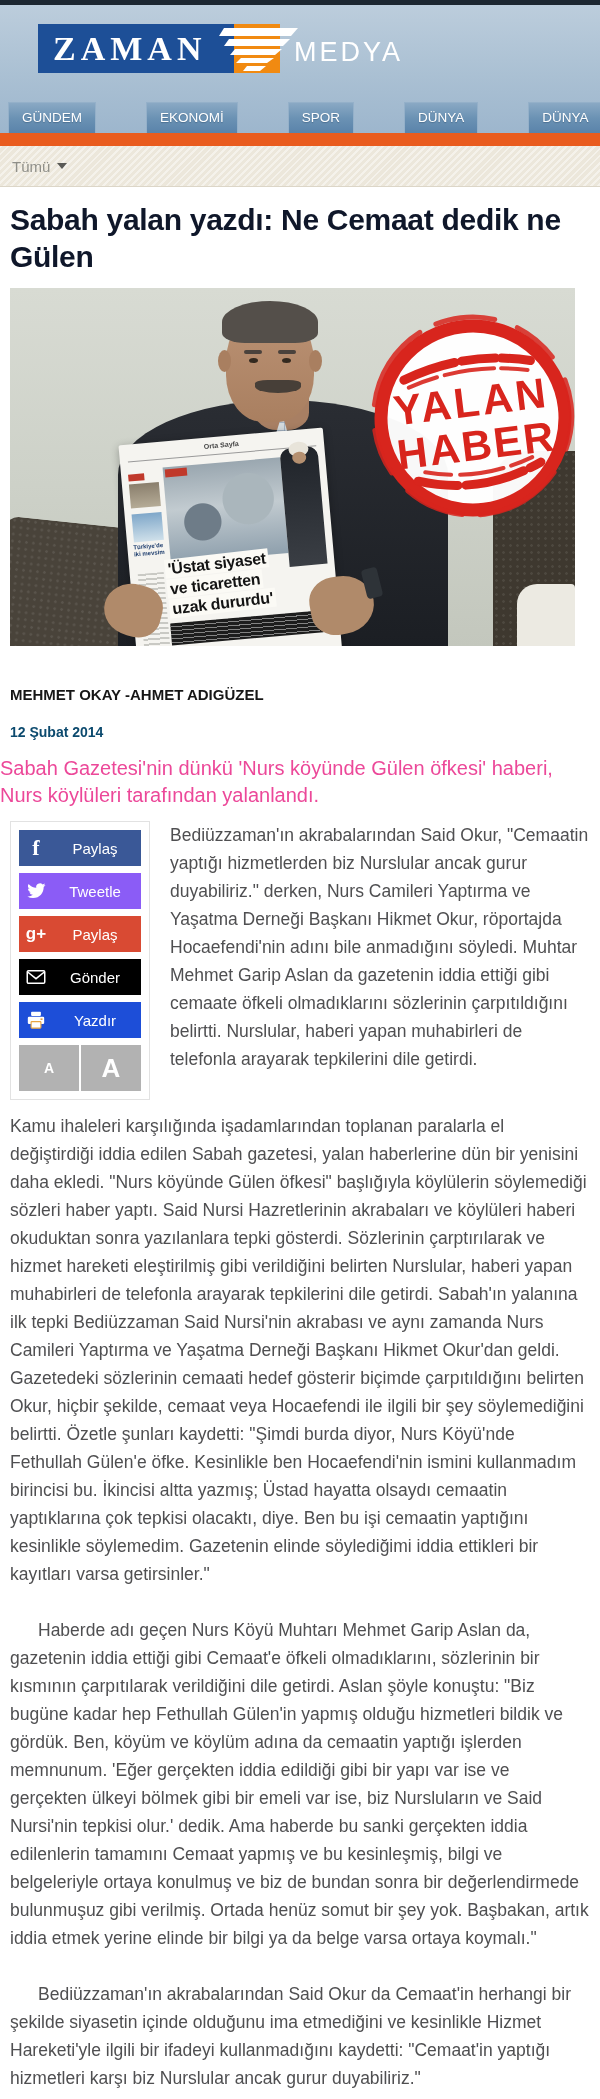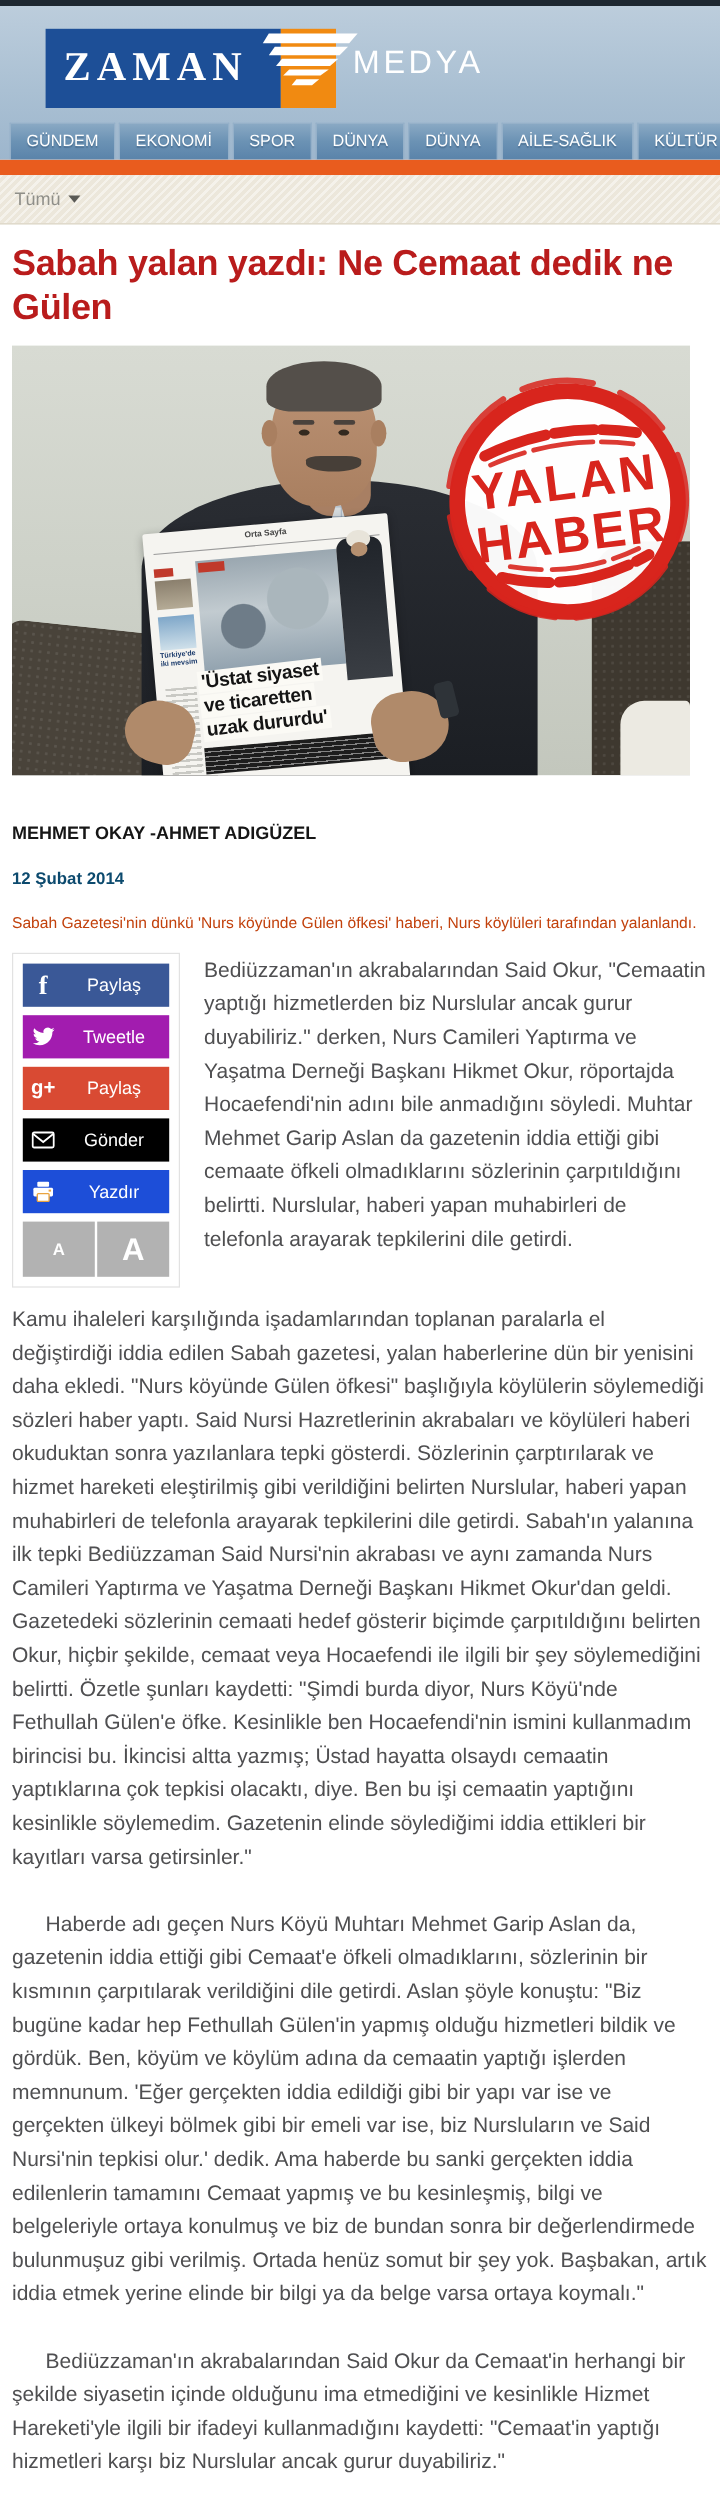--- a/index.html
+++ b/index.html
@@ -4,51 +4,51 @@
 <style>
   html,body{margin:0;padding:0;}
   body{
     width:600px; background:#fff; overflow-x:hidden;
     font-family:"Liberation Sans", sans-serif;
     -webkit-font-smoothing:antialiased;
   }
   
   .topbar{height:5px;background:#1d2731;}
   .masthead{position:relative;height:128px;background:linear-gradient(180deg,#bccddc 0%,#aac0d3 55%,#9db6cd 100%);}
-  .logo{position:absolute;left:38px;top:19px;height:66px;display:flex;cursor:pointer;}
+  .logo{position:absolute;left:38px;top:19px;height:49px;display:flex;cursor:pointer;}
   .logo-blue{
     background:#1d4f97;width:196px;display:flex;align-items:center;
     padding-left:15px;box-sizing:border-box;
     font-family:"Liberation Serif", serif;font-weight:bold;font-size:34px;
     color:#fff;letter-spacing:5px;
   }
   .logo-orange{background:#f18a11;width:46px;}
   .logo-glyph{position:absolute;left:178px;top:2px;width:86px;height:46px;}
   .medya{position:absolute;left:294px;top:32px;color:#fff;font-size:27px;letter-spacing:3px;}
-  .nav{position:absolute;left:0;bottom:0;right:0;display:flex;padding-left:8px;overflow:hidden;}
+  .nav{position:absolute;left:0;bottom:0;right:0;display:flex;padding-left:8px;overflow:hidden;gap:47px;}
   .tab{
     flex:0 0 auto;margin-right:3px;height:30px;line-height:30px;
     padding:0 13px;color:#fff;font-size:13.5px;white-space:nowrap;
     background:linear-gradient(180deg,#8aa9c4 0%,#6b92b4 50%,#5a83aa 100%);
     border:1px solid #94b0c9;border-bottom:none;cursor:pointer;
     text-shadow:0 1px 1px rgba(40,70,100,.4);
   }
   .tab:last-child{margin-right:-30px;}
   .orangebar{height:13px;background:#e95c1e;}
   .filterbar{
     height:40px;display:flex;align-items:center;padding-left:12px;
     background:#ece7db;
     background-image:repeating-linear-gradient(135deg,rgba(255,255,255,.45) 0 2px,rgba(0,0,0,0) 2px 5px);
     border-bottom:1px solid #dcd6c8;
   }
   .filter-label{color:#8f8f89;font-size:15px;cursor:pointer;display:flex;align-items:center;}
   .caret{display:inline-block;width:0;height:0;margin-left:7px;
     border-left:5px solid transparent;border-right:5px solid transparent;border-top:6px solid #5a5a56;}
   
-  .title{margin:14px 10px 0;font-size:30px;line-height:37px;font-weight:bold;color:#b91c1c;letter-spacing:-.3px;}
+  .title{margin:14px 10px 0;font-size:30px;line-height:37px;font-weight:bold;color:#0f172a;letter-spacing:-.3px;}
   
   .photo{position:relative;margin:13px 10px 0;width:565px;height:358px;overflow:hidden;
     background:linear-gradient(180deg,#d8dbd3 0%,#cdd1c8 55%,#c3c7bd 100%);}
   .photo *{position:absolute;}
   .sofa-left{left:-14px;bottom:-34px;width:190px;height:155px;background:#49433a;border-radius:16px 44px 0 0;transform:rotate(6deg);
     background-image:radial-gradient(rgba(255,255,255,.09) 1px,rgba(0,0,0,0) 1.6px);background-size:7px 7px;}
   .sofa-right{right:-10px;bottom:0;width:92px;height:195px;background:#3e382f;border-radius:34px 6px 0 0;
     background-image:radial-gradient(rgba(255,255,255,.08) 1px,rgba(0,0,0,0) 1.6px);background-size:7px 7px;}
   .cushion{right:0;bottom:0;width:58px;height:62px;background:#eceae2;border-radius:20px 4px 0 0;}
   .torso{left:108px;top:112px;width:330px;height:250px;background:linear-gradient(180deg,#2a2d33,#1b1e23);
@@ -90,29 +90,29 @@
     background-image:repeating-linear-gradient(180deg,rgba(0,0,0,0) 0 3px,rgba(255,255,255,.45) 3px 4px);}
   .np-coltext{left:8px;top:130px;width:26px;height:90px;
     background-image:repeating-linear-gradient(180deg,#c9c9c4 0 2px,rgba(0,0,0,0) 2px 5px);}
   .hand-l{left:94px;top:296px;width:58px;height:52px;background:#b08a6a;border-radius:50% 40% 40% 50%;transform:rotate(14deg);}
   .hand-r{left:300px;top:288px;width:64px;height:58px;background:#b08a6a;border-radius:40% 50% 50% 40%;transform:rotate(-10deg);}
   .watch{left:354px;top:280px;width:16px;height:30px;background:#2e3338;border-radius:4px;transform:rotate(-14deg);}
   .stamp{top:22px;right:-6px;width:216px;height:216px;}
   
   .byline{margin:40px 10px 0;font-size:15px;font-weight:bold;color:#161616;}
   .date{margin:21px 10px 0;font-size:14px;font-weight:bold;color:#0c4a6e;}
-  .lead{margin:15px 10px 0;font-size:13px;line-height:27px;color:#c2410c;}
+  .lead{margin:15px 0 0;font-size:20px;line-height:27px;color:#ec4899;}
   
   .article-body{margin:8px 10px 0;display:flow-root;padding-bottom:24px;}
   .share{float:left;width:140px;box-sizing:border-box;border:1px solid #e2e2e2;background:#fff;
     padding:8px;margin:4px 20px 12px 0;}
   .sbtn{display:flex;align-items:center;height:36px;margin-bottom:7px;color:#fff;cursor:pointer;}
   .sbtn .ic{width:34px;display:flex;justify-content:center;align-items:center;}
   .sbtn .lbl{flex:1;text-align:center;font-size:15px;padding-right:4px;}
-  .fb{background:#3a5897;} .tw{background:#a21caf;} .gp{background:#d94a33;}
+  .fb{background:#3a5897;} .tw{background:#8b5cf6;} .gp{background:#d94a33;}
   .em{background:#000000;} .pr{background:#1d4ed8;}
   .fb .ic{font-family:"Liberation Serif",serif;font-weight:bold;font-size:22px;}
   .gp .ic{font-weight:bold;font-size:17px;}
   .fontrow{display:flex;gap:2px;}
   .fbtn{flex:1;height:46px;background:#b2b2b2;color:#fff;display:flex;align-items:center;justify-content:center;
     font-weight:bold;cursor:pointer;}
   .f-small{font-size:14px;} .f-large{font-size:26px;}
   .para{font-size:17.5px;line-height:28px;color:#4f4f51;margin:28px 0 0;}
   .para.first{margin-top:4px;}
   .para.clear{clear:both;margin-top:30px;}

